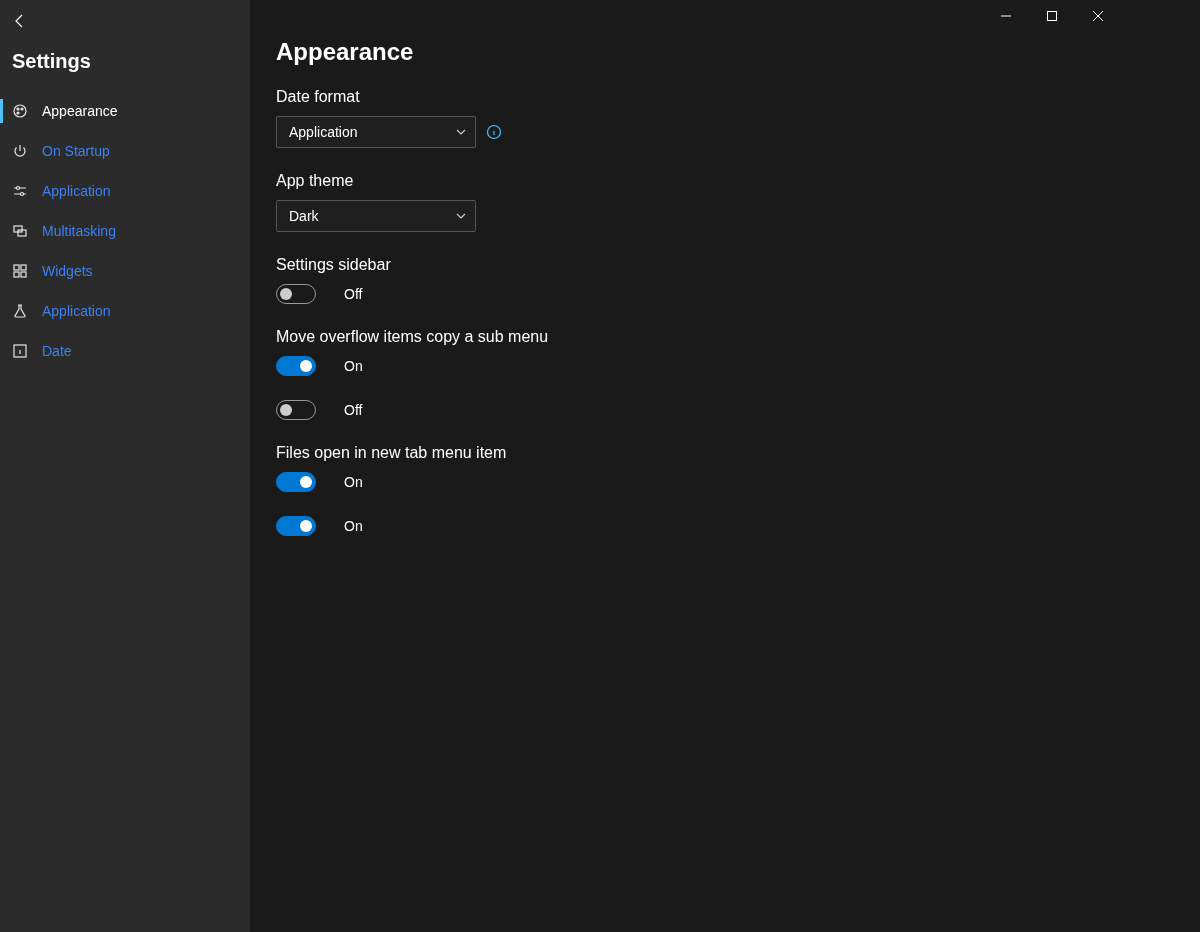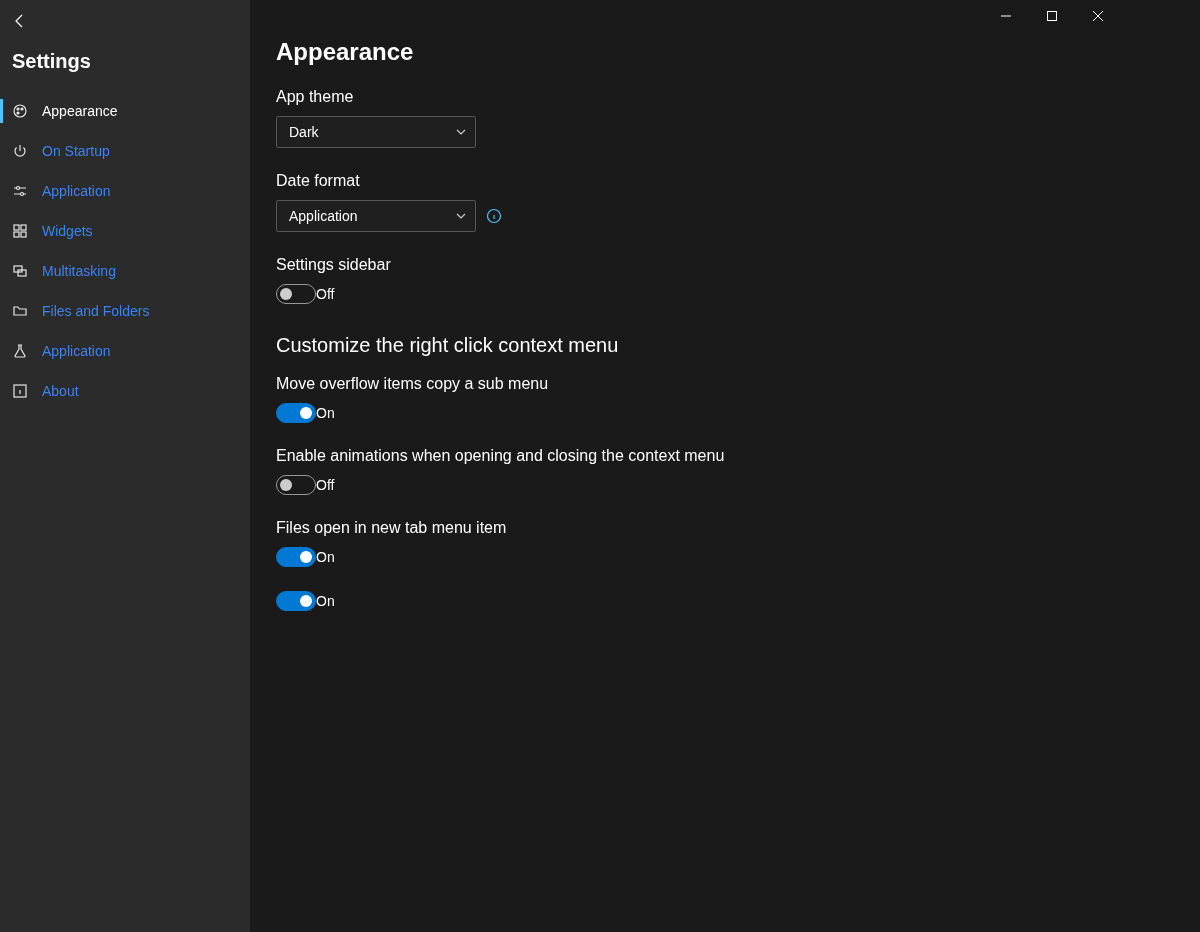--- a/index.html
+++ b/index.html
@@ -100,21 +100,21 @@
     border: 1px solid #555;
     border-radius: 2px;
     display:flex; align-items:center; justify-content:space-between;
     padding: 0 8px 0 12px;
     cursor:pointer;
     font-size: 14px;
   }
   .combo-row { display:flex; align-items:center; gap:10px; }
   .info-icon { color:#4cc2ff; display:inline-flex; }
 
-  .toggle-row { display:flex; align-items:center; gap:0; }
+  .toggle-row { display:flex; align-items:center; gap:28px; }
   .toggle {
     width: 40px; height: 20px;
     border-radius: 10px;
     position: relative;
     cursor:pointer;
     border: 1px solid #999;
     background: #1a1a1a;
   }
   .toggle .knob {
     position:absolute;
@@ -171,61 +171,53 @@
               <path d="M2 5h12M2 11h12"></path>
               <circle cx="6" cy="5" r="1.5" fill="#2b2b2b"></circle>
               <circle cx="10" cy="11" r="1.5" fill="#2b2b2b"></circle>
             </svg>
         </span>
         <span class="nav-label">Application</span>
       </li>
       <li class="nav-item">
         <span class="nav-icon">
           <svg width="16" height="16" viewBox="0 0 16 16" fill="none" stroke="#e6e6e6" stroke-width="1.2">
+              <rect x="2" y="3" width="8" height="6"></rect>
+              <rect x="6" y="7" width="8" height="6"></rect>
+            </svg>
+        </span>
+        <span class="nav-label">Multitasking</span>
+      </li>
+      <li class="nav-item">
+        <span class="nav-icon">
+          <svg width="16" height="16" viewBox="0 0 16 16" fill="none" stroke="#e6e6e6" stroke-width="1.2">
               <rect x="2" y="2" width="5" height="5"></rect>
               <rect x="9" y="2" width="5" height="5"></rect>
               <rect x="2" y="9" width="5" height="5"></rect>
               <rect x="9" y="9" width="5" height="5"></rect>
             </svg>
         </span>
         <span class="nav-label">Widgets</span>
       </li>
       <li class="nav-item">
         <span class="nav-icon">
           <svg width="16" height="16" viewBox="0 0 16 16" fill="none" stroke="#e6e6e6" stroke-width="1.2">
-              <rect x="2" y="3" width="8" height="6"></rect>
-              <rect x="6" y="7" width="8" height="6"></rect>
-            </svg>
-        </span>
-        <span class="nav-label">Multitasking</span>
-      </li>
-      <li class="nav-item">
-        <span class="nav-icon">
-          <svg width="16" height="16" viewBox="0 0 16 16" fill="none" stroke="#e6e6e6" stroke-width="1.2">
-              <path d="M2 4h4l1.5 2H14v6H2z"></path>
-            </svg>
-        </span>
-        <span class="nav-label">Files and Folders</span>
-      </li>
-      <li class="nav-item">
-        <span class="nav-icon">
-          <svg width="16" height="16" viewBox="0 0 16 16" fill="none" stroke="#e6e6e6" stroke-width="1.2">
               <path d="M6 2h4M7 2v4l-4 7a1 1 0 0 0 1 1h8a1 1 0 0 0 1-1l-4-7V2"></path>
             </svg>
         </span>
         <span class="nav-label">Application</span>
       </li>
       <li class="nav-item">
         <span class="nav-icon">
           <svg width="16" height="16" viewBox="0 0 16 16" fill="none" stroke="#e6e6e6" stroke-width="1.2">
               <rect x="2" y="2" width="12" height="12"></rect>
               <path d="M8 7v4M8 5h0"></path>
             </svg>
         </span>
-        <span class="nav-label">About</span>
+        <span class="nav-label">Date</span>
       </li>
     </ul>
   </aside>
 
   <main class="main">
 
     <div class="window-controls">
       <div class="win-btn">
         <svg width="10" height="10" viewBox="0 0 10 10" stroke="#fff" stroke-width="1">
             <path d="M0 5h10"></path>
@@ -238,73 +230,71 @@
       </div>
       <div class="win-btn close">
         <svg width="10" height="10" viewBox="0 0 10 10" stroke="#fff" stroke-width="1">
             <path d="M0 0l10 10M10 0L0 10"></path>
           </svg>
       </div>
     </div>
 
     <div class="content-wrap">
       <h1 class="page-title">Appearance</h1>
-
-      <div class="setting">
-        <div class="setting-label">App theme</div>
-        <div class="combo">
-          <span>Dark</span>
-          <svg width="12" height="12" viewBox="0 0 12 12" fill="none" stroke="#ccc" stroke-width="1.2">
-              <path d="M2 4l4 4 4-4"></path>
-            </svg>
-        </div>
-      </div>
 
       <div class="setting">
         <div class="setting-label">Date format</div>
         <div class="combo-row">
           <div class="combo">
             <span>Application</span>
             <svg width="12" height="12" viewBox="0 0 12 12" fill="none" stroke="#ccc" stroke-width="1.2">
                 <path d="M2 4l4 4 4-4"></path>
               </svg>
           </div>
           <span class="info-icon">
             <svg width="16" height="16" viewBox="0 0 16 16" fill="none" stroke="#4cc2ff" stroke-width="1.2">
                 <circle cx="8" cy="8" r="6.5"></circle>
                 <path d="M8 7v4M8 5h0"></path>
               </svg>
           </span>
         </div>
       </div>
 
       <div class="setting">
+        <div class="setting-label">App theme</div>
+        <div class="combo">
+          <span>Dark</span>
+          <svg width="12" height="12" viewBox="0 0 12 12" fill="none" stroke="#ccc" stroke-width="1.2">
+              <path d="M2 4l4 4 4-4"></path>
+            </svg>
+        </div>
+      </div>
+
+      <div class="setting">
         <div class="setting-label">Settings sidebar</div>
         <div class="toggle-row">
           <div class="toggle off">
               <div class="knob"></div>
             </div>
           <span class="toggle-state">Off</span>
         </div>
       </div>
 
-      <h2 class="section-title">Customize the right click context menu</h2>
 
       <div class="setting">
         <div class="setting-label">Move overflow items copy a sub menu</div>
         <div class="toggle-row">
           <div class="toggle on">
               <div class="knob"></div>
             </div>
           <span class="toggle-state">On</span>
         </div>
       </div>
 
       <div class="setting">
-        <div class="setting-label">Enable animations when opening and closing the context menu</div>
         <div class="toggle-row">
           <div class="toggle off">
               <div class="knob"></div>
             </div>
           <span class="toggle-state">Off</span>
         </div>
       </div>
 
       <div class="setting">
         <div class="setting-label">Files open in new tab menu item</div>

